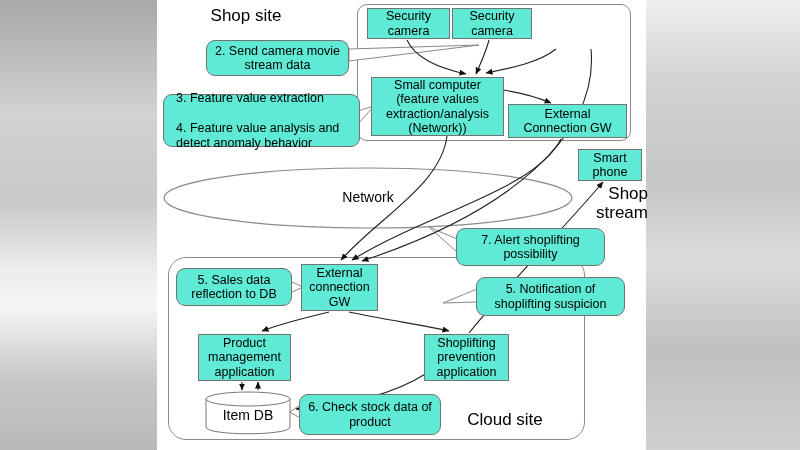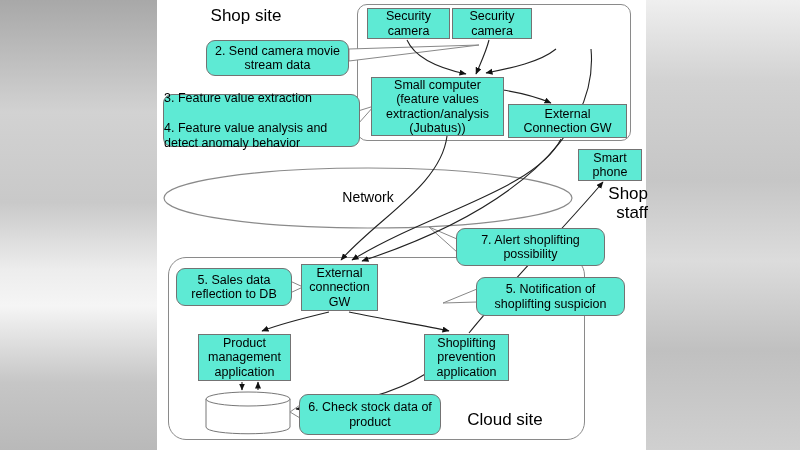--- a/index.html
+++ b/index.html
@@ -7,21 +7,21 @@
   body{font-family:"Liberation Sans",sans-serif;background:#ffffff}
   .stage{position:relative;width:800px;height:450px;overflow:hidden;background:#ffffff;color:#000}
   .margin{position:absolute;top:0;height:450px}
   .margin.left{left:0;width:157px;background:linear-gradient(180deg,#a8a8a8 0%,#d2d2d2 25%,#c9c9c9 45%,#ededed 60%,#f5f5f5 68%,#c6c6c6 85%,#b9b9b9 100%)}
   .margin.right{right:0;width:154px;background:linear-gradient(180deg,#efefef 0%,#d2d2d2 18%,#c6c6c6 40%,#dcdcdc 58%,#c0c0c0 78%,#d0d0d0 100%)}
   svg.layer{position:absolute;left:0;top:0}
   .frame{position:absolute;border:1px solid #8a8a8a;background:transparent;border-radius:10px}
   .box{position:absolute;background:#5eead4;border:1px solid #737373;display:flex;align-items:center;justify-content:center;
        text-align:center;font-size:12.5px;line-height:1.16;padding:1px 3px}
   .callout{border-radius:9px}
-  .co34{flex-direction:column;align-items:flex-start;text-align:left;padding-left:0;justify-content:center;gap:16px}
+  .co34{flex-direction:column;align-items:flex-start;text-align:left;padding-left:12px;justify-content:center;gap:16px}
   .plain{position:absolute;display:flex;align-items:center;justify-content:center;text-align:right;
          font-size:17px;line-height:1.1;background:transparent;border:none}
   .netlbl{font-weight:normal;font-size:14px}
   .dblbl{position:absolute;display:flex;align-items:center;justify-content:center;font-size:14px}
 </style>
 </head>
 <body>
 
 <div class="stage">
 
@@ -66,33 +66,34 @@
       <path d="M349,312 C386,320 424,325 449,331" marker-end="url(#ah)"></path>
       <path d="M242,382 L242,390" marker-end="url(#ah)"></path>
       <path d="M258,390 L258,382" marker-end="url(#ah)"></path>
       <path d="M427,373 C388,398 340,406 296,409" marker-end="url(#ah)"></path>
       <path d="M469,333 C512,280 566,226 603,182" marker-end="url(#ah)"></path>
     </g>
   </svg>
 
   <div class="plain" style="left:198px;top:4px;width:96px;height:24px">Shop site</div>
   <div class="plain netlbl" style="left:268px;top:186px;width:200px;height:24px">Network</div>
-  <div class="plain" style="left:582px;top:182px;width:66px;height:44px">Shop staff</div>
+  <div class="plain" style="left:582px;top:182px;width:66px;height:44px">Shop stream</div>
   <div class="plain" style="left:452px;top:408px;width:106px;height:24px">Cloud site</div>
 
   <div class="box" style="left:367px;top:8px;width:83px;height:31px">Security camera</div>
   <div class="box" style="left:452px;top:8px;width:80px;height:31px">Security camera</div>
-  <div class="box" style="left:371px;top:77px;width:133px;height:59px">Small computer (feature values extraction/analysis (Jubatus))</div>
+  <div class="box" style="left:371px;top:77px;width:133px;height:59px">Small computer (feature values extraction/analysis (Network))</div>
   <div class="box" style="left:508px;top:104px;width:119px;height:34px">External Connection GW</div>
 
   <div class="box" style="left:578px;top:149px;width:64px;height:32px">Smart phone</div>
 
   <div class="box" style="left:301px;top:264px;width:77px;height:47px">External connection GW</div>
   <div class="box" style="left:198px;top:334px;width:93px;height:47px">Product management application</div>
   <div class="box" style="left:424px;top:334px;width:85px;height:47px">Shoplifting prevention application</div>
+  <div class="dblbl" style="left:206px;top:403px;width:84px;height:24px">Item DB</div>
 
   <div class="box callout" style="left:206px;top:40px;width:143px;height:36px">2. Send camera movie stream data</div>
   <div class="box callout co34" style="left:163px;top:94px;width:197px;height:53px">
     <div>3. Feature value extraction</div>
     <div>4. Feature value analysis and detect anomaly behavior</div>
   </div>
   <div class="box callout" style="left:456px;top:228px;width:149px;height:38px">7. Alert shoplifting possibility</div>
   <div class="box callout" style="left:176px;top:268px;width:116px;height:38px">5. Sales data reflection to DB</div>
   <div class="box callout" style="left:476px;top:277px;width:149px;height:39px">5. Notification of shoplifting suspicion</div>
   <div class="box callout" style="left:299px;top:394px;width:142px;height:41px">6. Check stock data of product</div>

